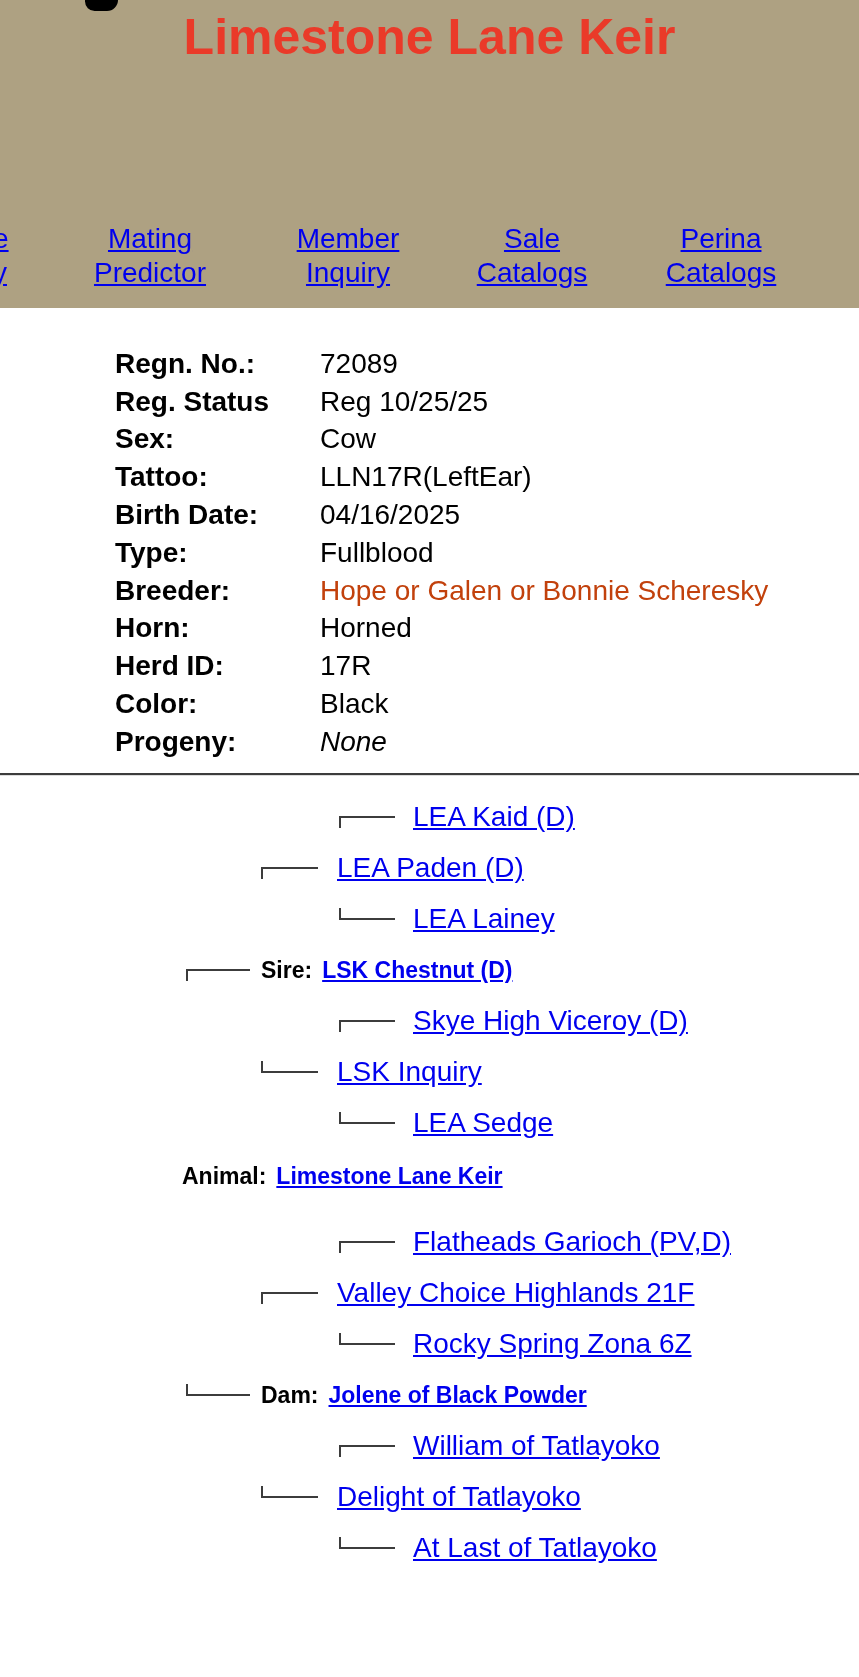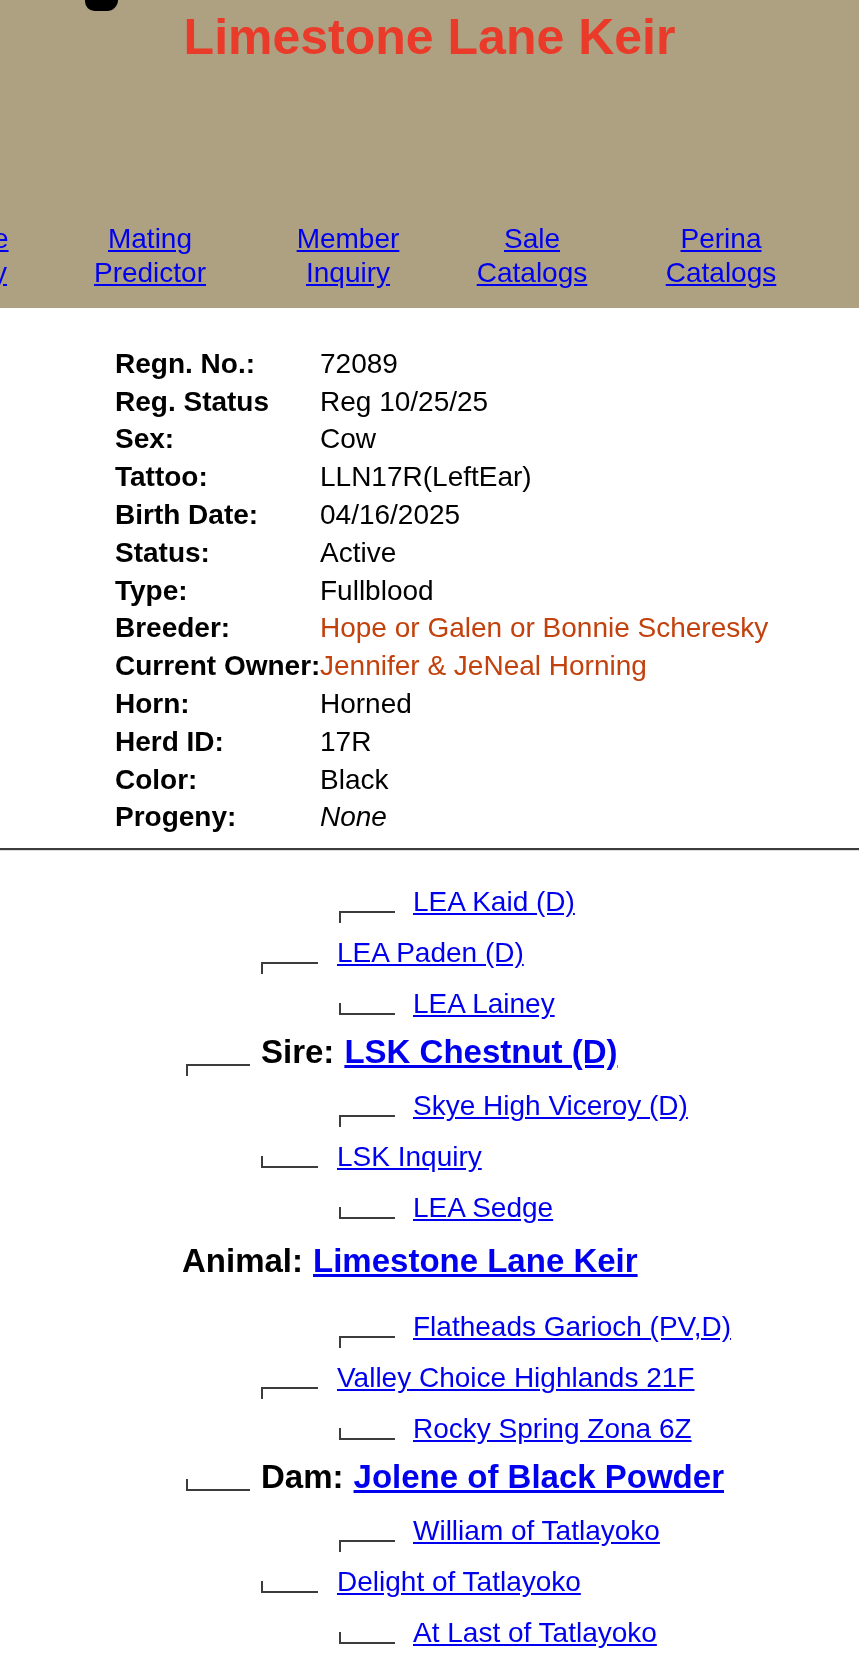--- a/index.html
+++ b/index.html
@@ -43,24 +43,24 @@
   .trow { position:relative; height:37.8px; font-size:28px;padding-left:48px; }
   .tlabel { position:absolute; left:115px; top:50%; transform:translateY(-50%); font-weight:bold; white-space:nowrap; }
   .tvalue { position:absolute; left:320px; top:50%; transform:translateY(-50%); white-space:nowrap; }
   .tvalue.italic { font-style:italic; }
   a.link, .tvalue.link { color:#c2410c; cursor:pointer; }
 
   .rule { margin-top:12px; height:2px; background:#3c3c3c; border-bottom:1px solid #dcdcdc; }
 
   
   .pedigree { margin-top:16px; }
-  .prow { display:flex; align-items:flex-end; height:51px; font-size:28px; white-space:nowrap; }
+  .prow { display:flex; align-items:center; height:51px; font-size:28px; white-space:nowrap; }
   .prow.big { height:56px;margin-left:32px; }
   .prow.gap-above { margin-top:12px; }
-  .prow.bold { font-size:33px; font-weight:bold; }
+  .prow.bold { font-size:23px; font-weight:bold; }
   .conn {
     box-sizing:border-box; height:12px; flex:none;
     border-left:2px solid #3c3c3c;
   }
   .conn.up   { border-top:2px solid #3c3c3c; transform:translateY(5px); }
   .conn.down { border-bottom:2px solid #3c3c3c; transform:translateY(-5px); }
   .l3 { padding-left:339px; } .l3 .conn { width:56px; margin-right:18px; }
   .l2 { padding-left:261px; } .l2 .conn { width:57px; margin-right:19px; }
   .l1 { padding-left:186px; } .l1 .conn { width:64px; margin-right:11px; }
   .l0 { padding-left:150px; }
@@ -111,34 +111,26 @@
   </div>
   <div class="trow">
     <span class="tlabel">Tattoo:</span>
     <span class="tvalue">LLN17R(LeftEar)</span>
   </div>
   <div class="trow">
     <span class="tlabel">Birth Date:</span>
     <span class="tvalue">04/16/2025</span>
   </div>
   <div class="trow">
-    <span class="tlabel">Status:</span>
-    <span class="tvalue">Active</span>
-  </div>
-  <div class="trow">
     <span class="tlabel">Type:</span>
     <span class="tvalue">Fullblood</span>
   </div>
   <div class="trow">
     <span class="tlabel">Breeder:</span>
     <span class="tvalue link">Hope or Galen or Bonnie Scheresky</span>
-  </div>
-  <div class="trow">
-    <span class="tlabel">Current Owner:</span>
-    <span class="tvalue link">Jennifer &amp; JeNeal Horning</span>
   </div>
   <div class="trow">
     <span class="tlabel">Horn:</span>
     <span class="tvalue">Horned</span>
   </div>
   <div class="trow">
     <span class="tlabel">Herd ID:</span>
     <span class="tvalue">17R</span>
   </div>
   <div class="trow">

